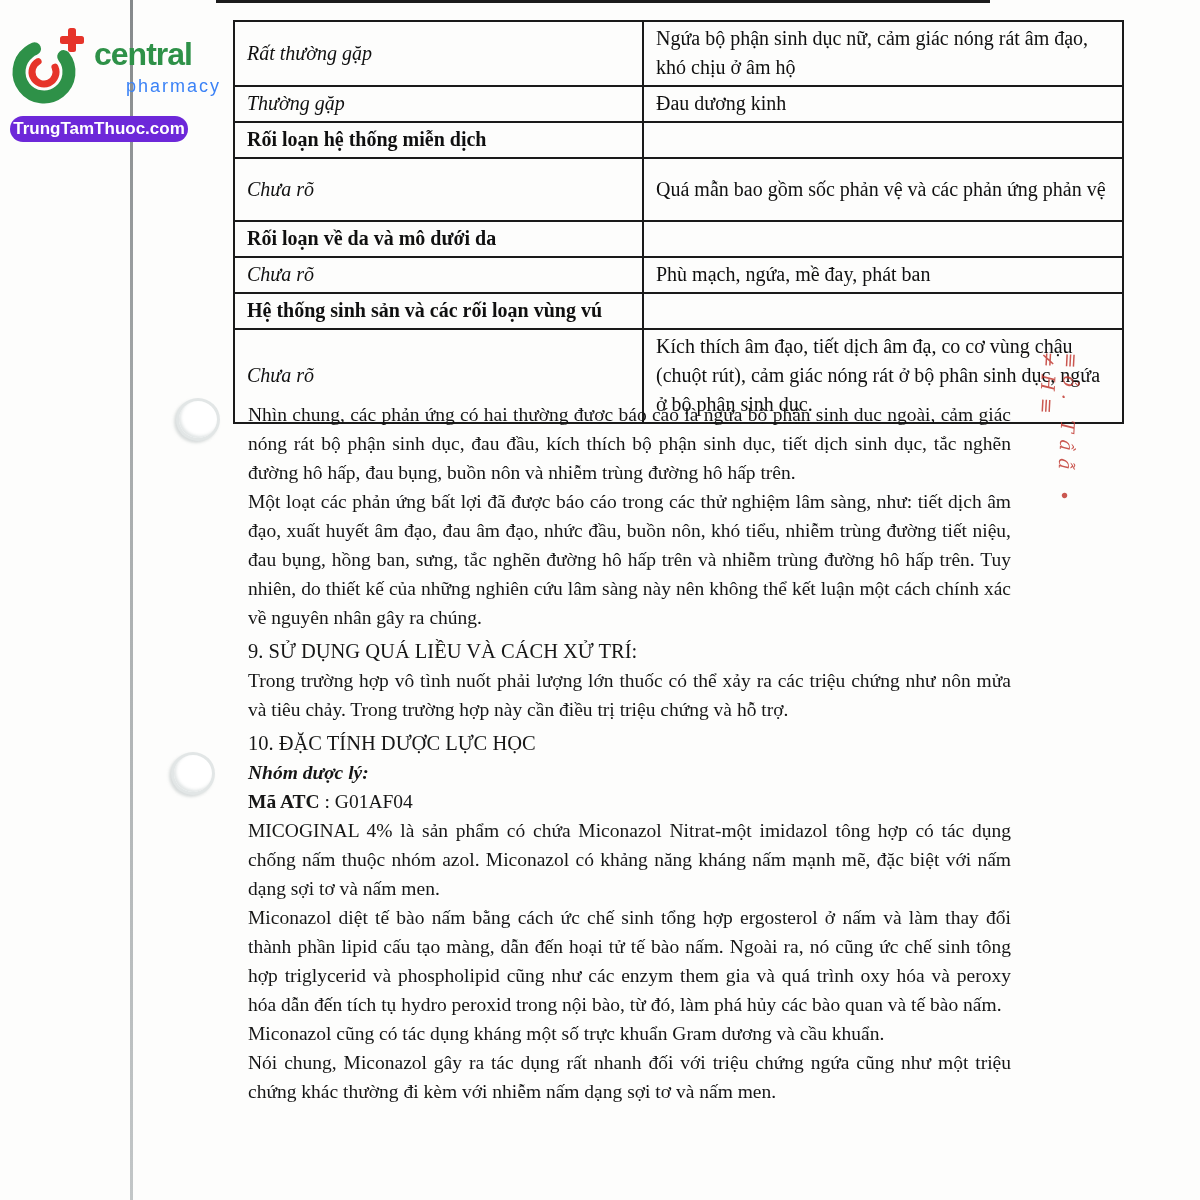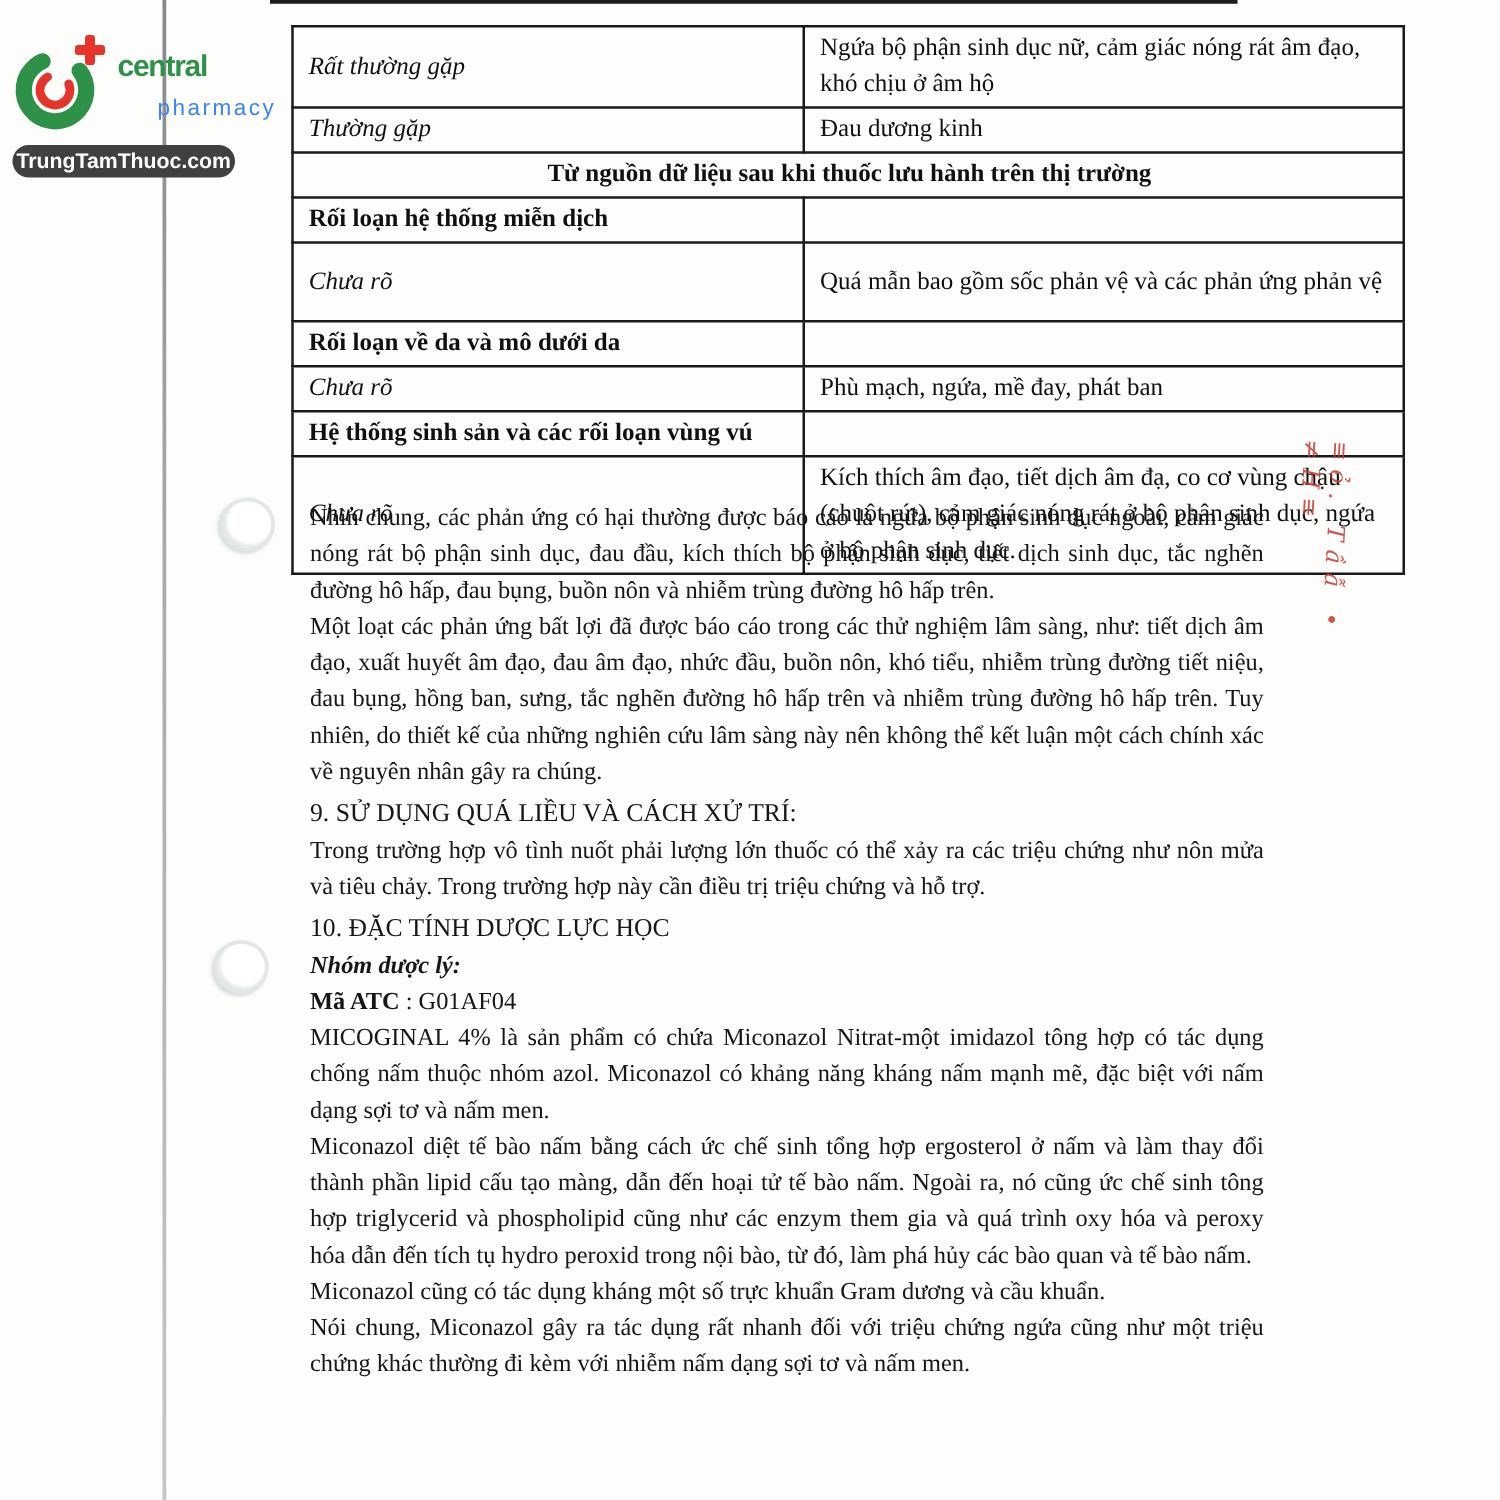--- a/index.html
+++ b/index.html
@@ -28,21 +28,21 @@
   .hole.h1{left:176px;top:398px;}
   .hole.h2{left:171px;top:752px;}
 
   
   .logo{position:absolute;left:10px;top:28px;width:210px;z-index:4;}
   .logo-top{display:flex;align-items:flex-start;}
   .logo-mark{width:78px;height:80px;flex:0 0 auto;}
   .logo-words{margin-left:6px;margin-top:6px;}
   .logo-brand{
     font-family:"Liberation Sans", sans-serif;font-weight:bold;
-    font-size:24px;line-height:40px;letter-spacing:-1px;
+    font-size:32px;line-height:40px;letter-spacing:-1px;
   }
   .logo-sub{
     font-family:"Liberation Sans", sans-serif;
     font-size:18px;letter-spacing:2px;margin-top:2px;padding-left:32px;
   }
   .logo-pill{
     margin-top:8px;width:178px;height:26px;border-radius:13px;
     display:flex;align-items:center;justify-content:center;
     font-family:"Liberation Sans", sans-serif;font-weight:bold;
     font-size:17px;color:#fff;
@@ -101,35 +101,32 @@
         <circle cx="34" cy="44" r="12" fill="none" stroke="#e6342a" stroke-width="7" stroke-dasharray="55 21" stroke-linecap="round" transform="rotate(-24 34 44)"></circle>
         <rect x="50" y="8" width="24" height="8" rx="2.5" fill="#e6342a"></rect>
         <rect x="58" y="0" width="8" height="24" rx="2.5" fill="#e6342a"></rect>
       </svg>
     </span>
     <span class="logo-words">
       <div class="logo-brand" style="color:#2e9148">central</div>
       <div class="logo-sub" style="color:#3b82f6">pharmacy</div>
     </span>
   </div>
-  <div class="logo-pill" style="background:#404040">TrungTamThuoc.com</div>
+  <div class="logo-pill" style="background:#6d28d9">TrungTamThuoc.com</div>
 </div>
 
 <table class="adr-table">
   <tbody>
       <tr class="tall">
     <td class="c1 freq">Rất thường gặp</td>
     <td>Ngứa bộ phận sinh dục nữ, cảm giác nóng rát âm đạo, khó chịu ở âm hộ</td>
   </tr>
   <tr>
     <td class="c1 freq">Thường gặp</td>
     <td>Đau dương kinh</td>
-  </tr>
-  <tr>
-    <td colspan="2" class="merged">Từ nguồn dữ liệu sau khi thuốc lưu hành trên thị trường</td>
   </tr>
   <tr>
     <td class="c1 section">Rối loạn hệ thống miễn dịch</td>
     <td></td>
   </tr>
   <tr class="tall">
     <td class="c1 freq">Chưa rõ</td>
     <td>Quá mẫn bao gồm sốc phản vệ và các phản ứng phản vệ</td>
   </tr>
   <tr>

